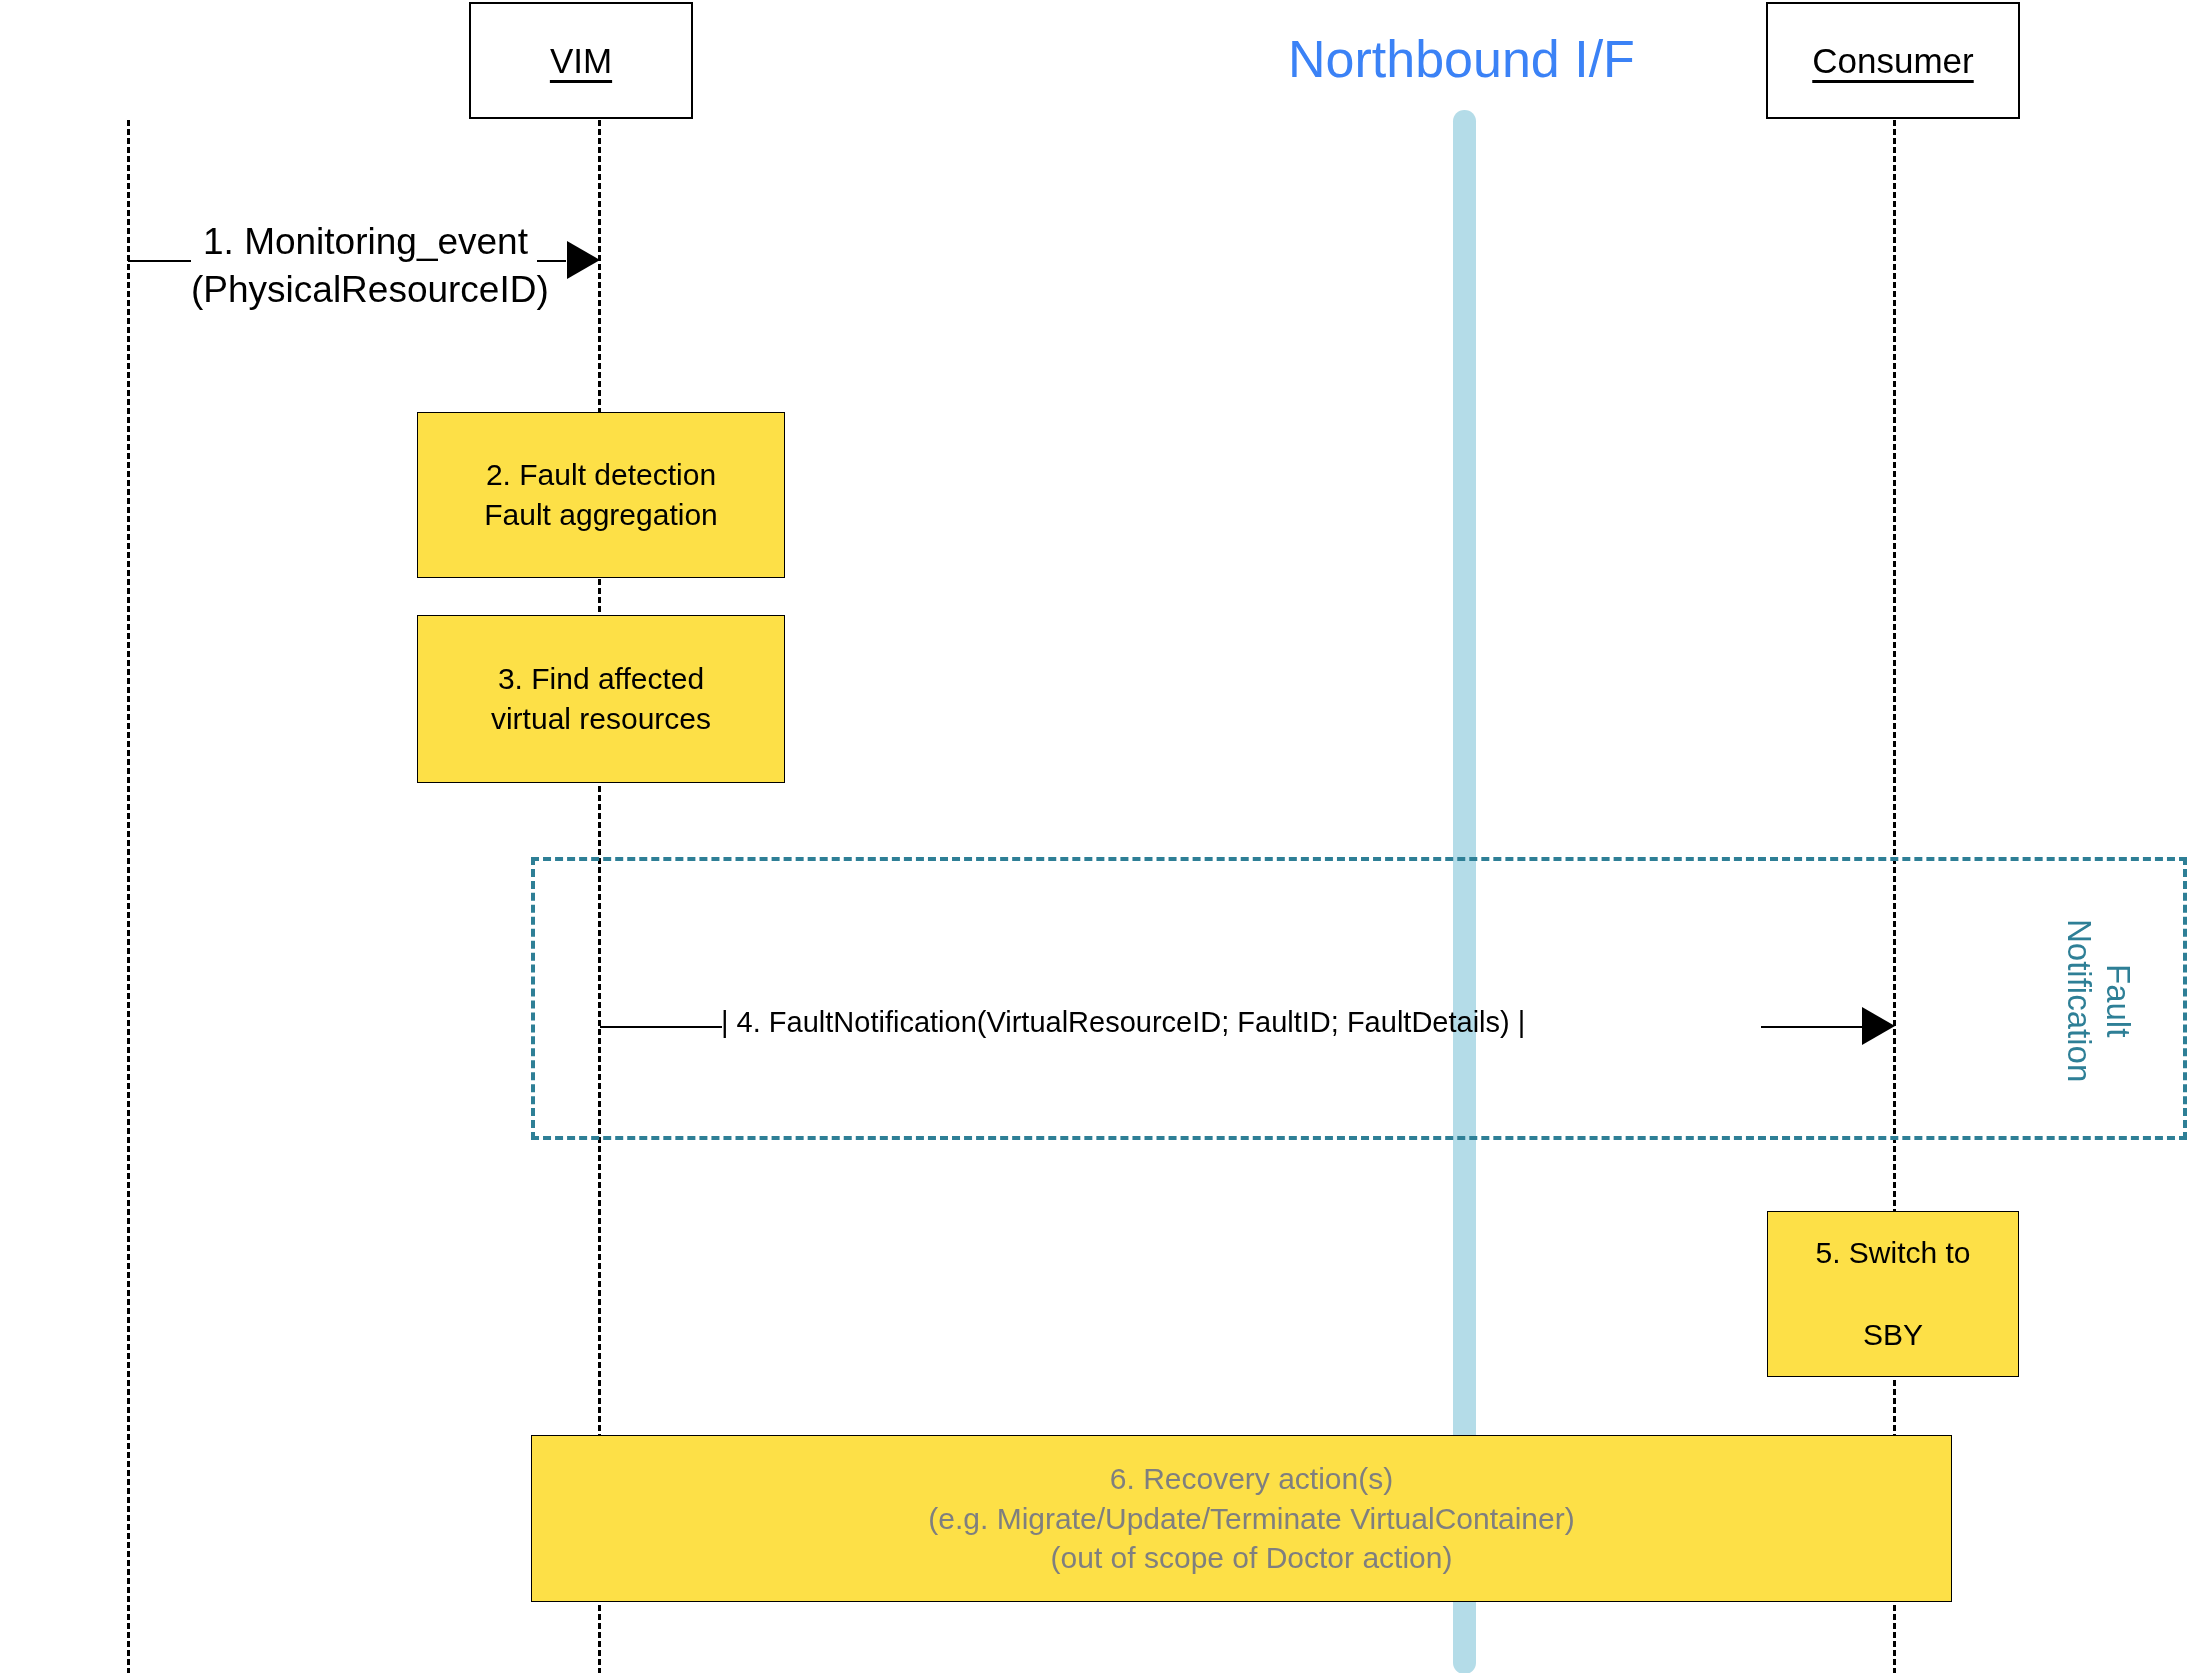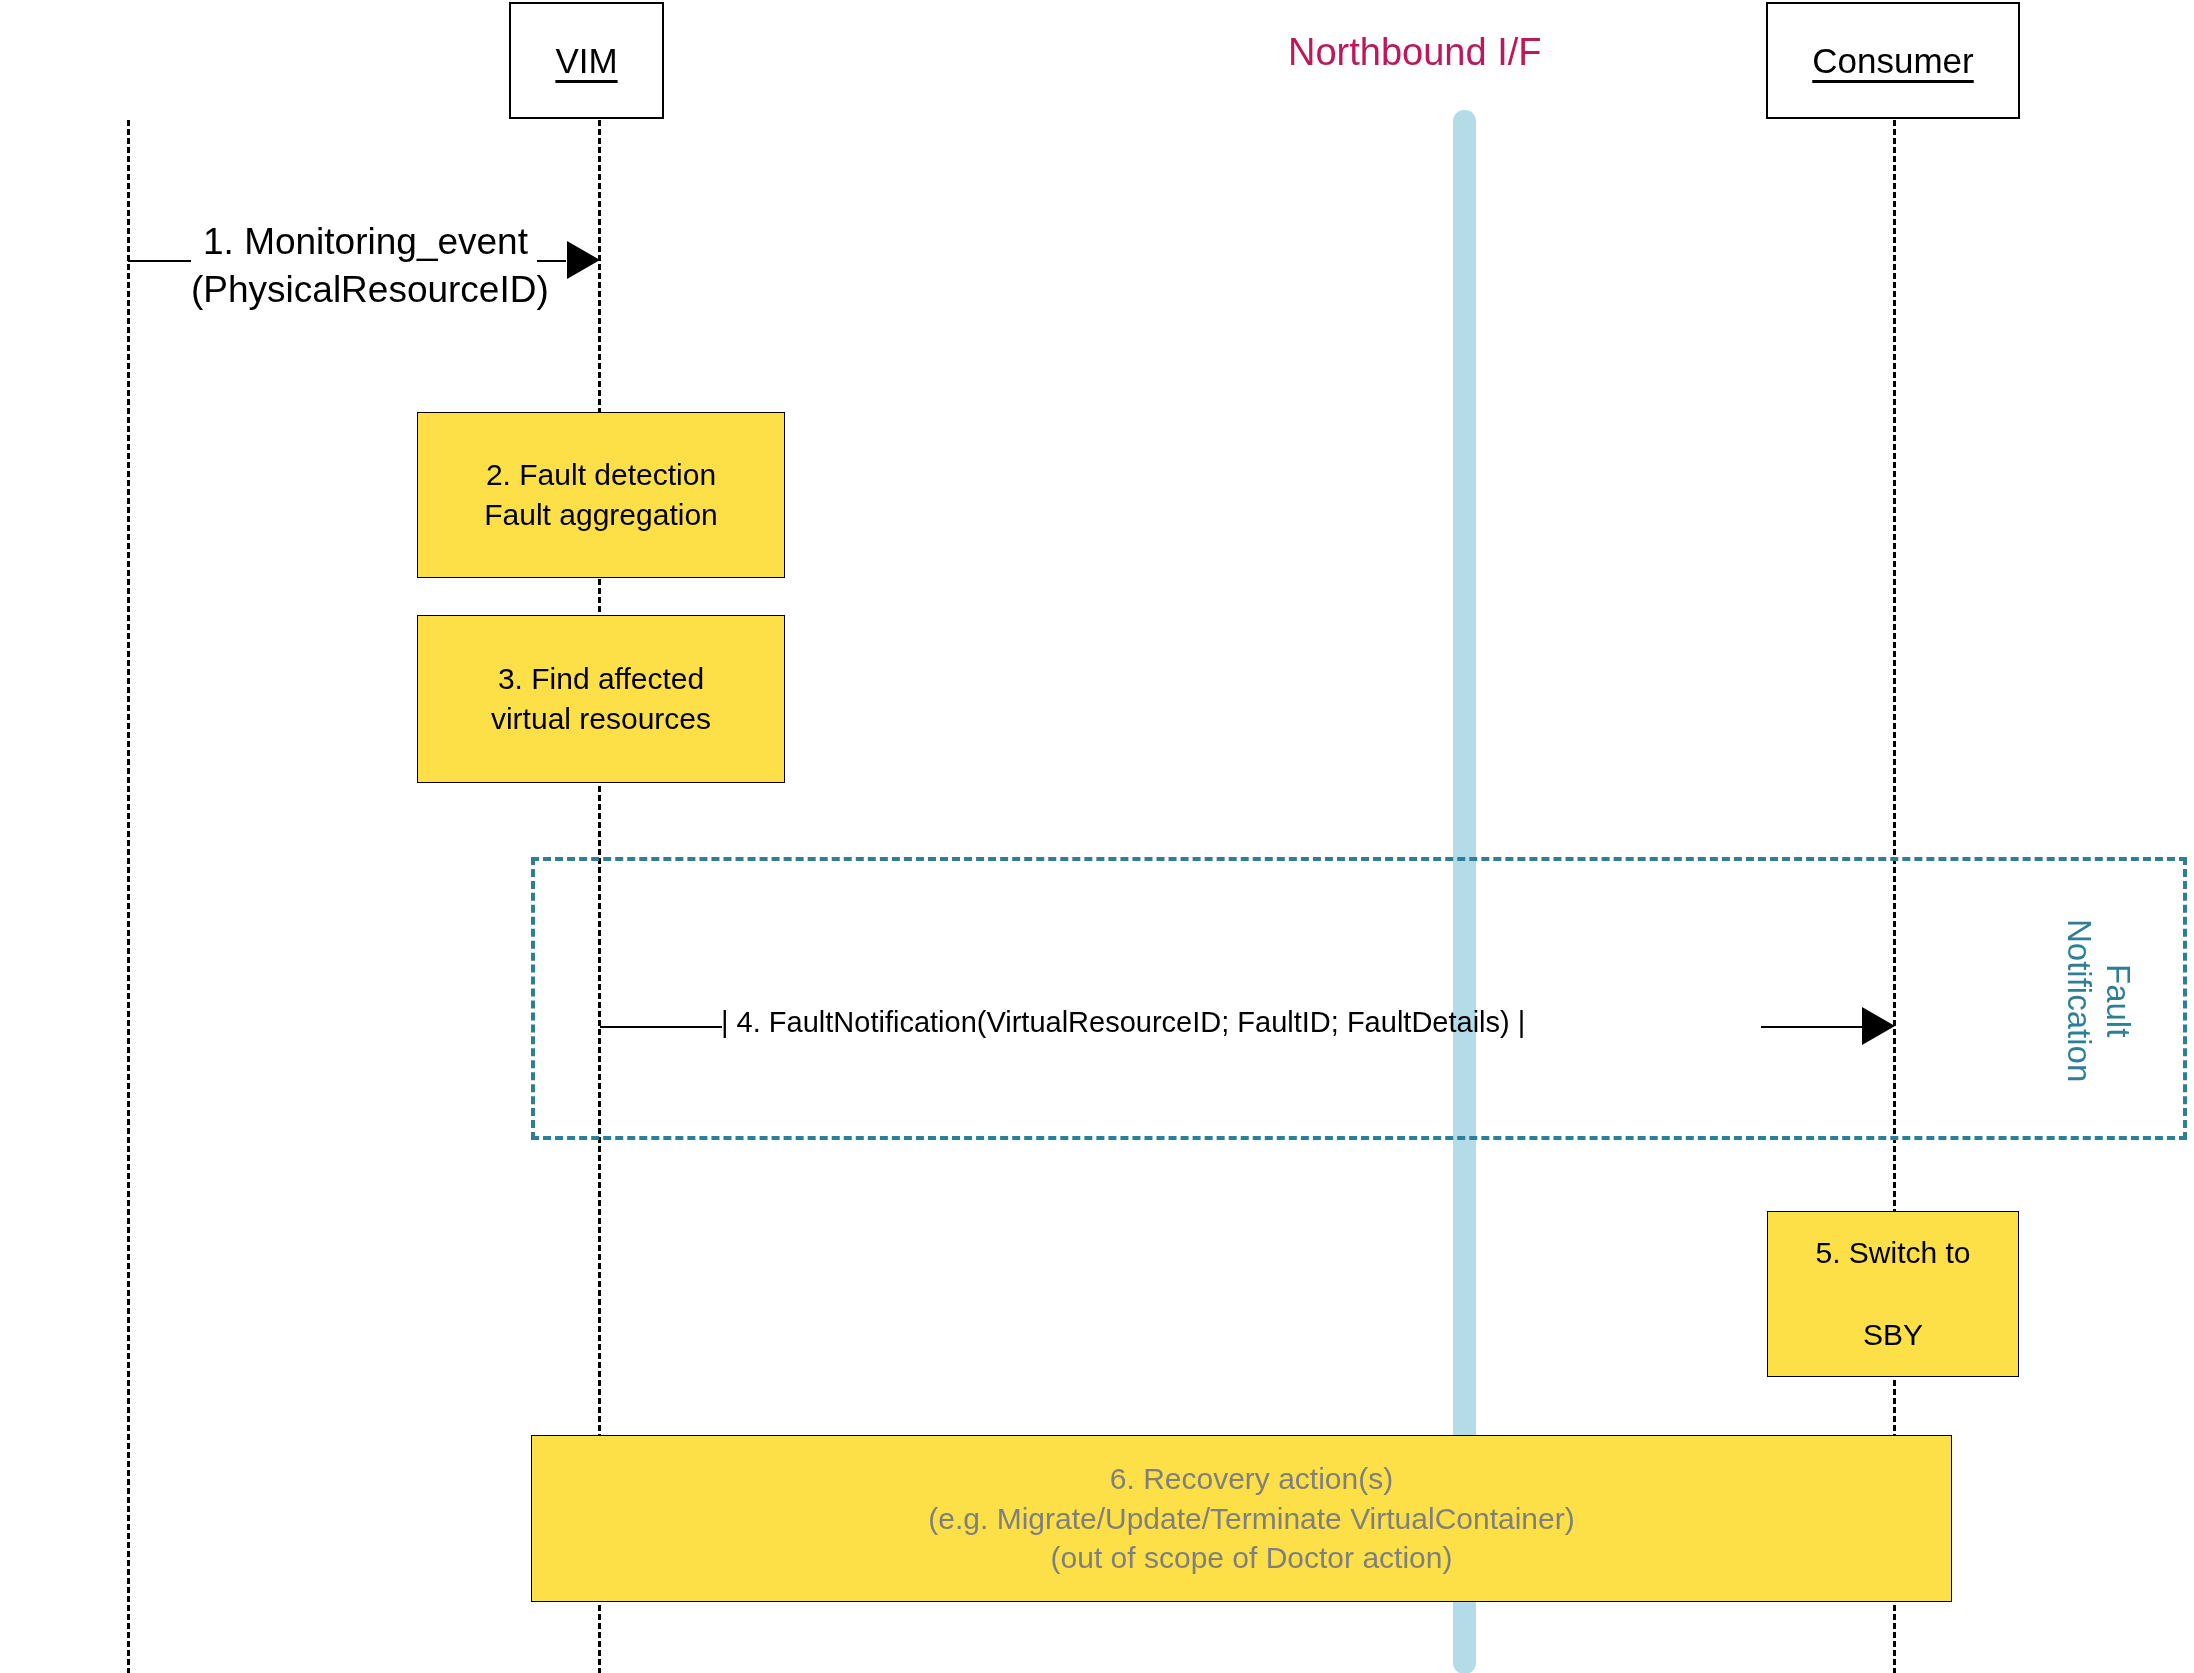--- a/index.html
+++ b/index.html
@@ -46,22 +46,22 @@
   }
 
   
   .nb-bar {
     position: absolute;
     background: #b4dce8;
     border-radius: 11.3px;
   }
   .nb-title {
     position: absolute;
-    font-size: 38px;
-    color: #be185d;
+    font-size: 52px;
+    color: #3b82f6;
     white-space: nowrap;
     line-height: 1;
   }
 
   
   .action-box {
     position: absolute;
     box-sizing: border-box;
     border: 1.7px solid #000000;
     background: #fde047;
@@ -132,21 +132,21 @@
 
   <div class="lifeline" style="left:127px; top:120px; height:1554px;"></div>
   <div class="lifeline" style="left:598px; top:120px; height:1554px;"></div>
   <div class="lifeline" style="left:1893px; top:120px; height:1554px;"></div>
 
   <div class="nb-bar" style="left:1453px; top:110px; width:23px; height:1564px;"></div>
 
   <div class="nb-title" style="left:1288px; top:33px;">Northbound I/F</div>
 
 
-  <div class="participant-box" style="left:469px; top:1.7px; width:155px; height:117px;margin-left:40px;">
+  <div class="participant-box" style="left:469px; top:1.7px; width:224px; height:117px;">
     <span class="participant-label">VIM</span>
   </div>
 
   <div class="participant-box" style="left:1766px; top:1.7px; width:254px; height:117px;">
     <span class="participant-label">Consumer</span>
   </div>
 
   <div class="msg-line" style="left:128px; top:260px; width:63px;"></div>
   <div class="msg-line" style="left:537px; top:260px; width:29px;"></div>
   <div class="msg-head" style="left:567px; top:241px;"></div>

